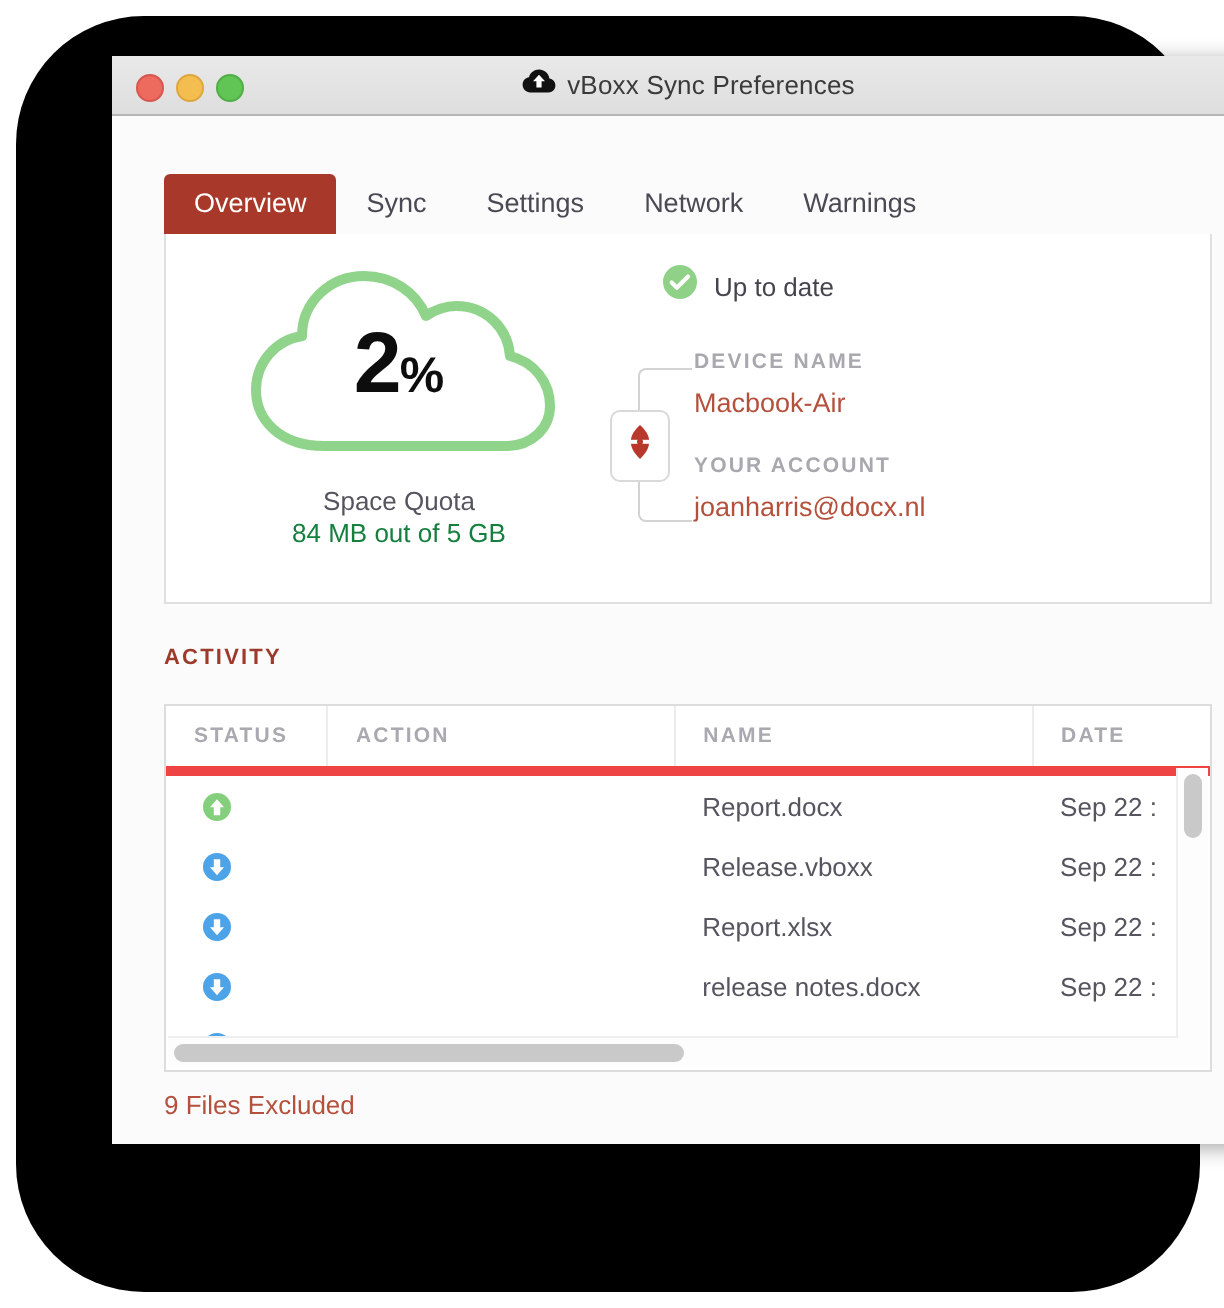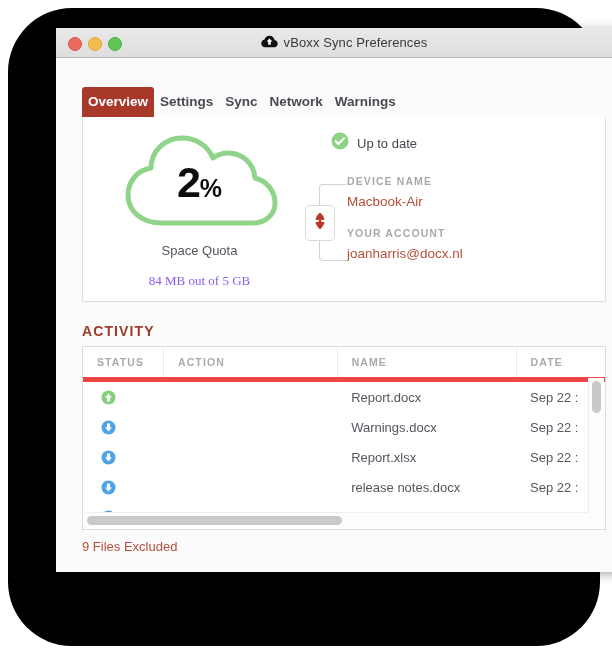--- a/index.html
+++ b/index.html
@@ -83,25 +83,24 @@
   
   #tabbar {
     display: flex;
     align-items: flex-end;
     height: 32px;
     margin-top: 27px;
   }
   .tab {
     font-size: 13.5px;
     color: #4a4a55;
-    padding: 7px 6px 8px;
+    padding: 7px 15px 8px;
     cursor: default;
     white-space: nowrap;
     border-radius: 3px 3px 0 0;
-    font-weight: bold;
   }
   .tab.active {
     background: #a8392a;
     color: #ffffff;
   }
 
   
   #overview-panel {
     height: 185px;
     background: #ffffff;
@@ -147,23 +146,22 @@
     color: #0d0d0d;
     line-height: 1;
   }
   #quota-label {
     font-size: 13px;
     color: #55555f;
     margin-top: 7px;
   }
   #quota-detail {
     font-size: 13px;
-    color: #8b5cf6;
-    margin-top: 15px;
-    font-family: Liberation Serif, serif;
+    color: #15803d;
+    margin-top: 1px;
   }
 
   
   #info-block {
     position: absolute;
     left: 222px;
     top: 16px;
     right: 12px;
   }
   #sync-status {
@@ -233,26 +231,26 @@
     color: #a8a8ae;
   }
   .field-value {
     font-size: 13.5px;
     color: #b4503c;
     margin-top: 7px;
   }
 
   
   #activity-title {
-    font-size: 14px;
+    font-size: 11px;
     font-weight: bold;
     letter-spacing: 1.1px;
     color: #9c3a2c;
     margin-top: 21px;
-    margin-bottom: 7px;
+    margin-bottom: 17px;
   }
 
   #table-frame {
     position: relative;
     height: 184px;
     border: 1px solid #dddddd;
     background: #ffffff;
     box-sizing: border-box;
     overflow: hidden;
   }
@@ -367,22 +365,22 @@
         </svg>
       </span>
       <span id="title-text">vBoxx Sync Preferences</span>
     </div>
   </div>
 
   <div id="win-body">
 
     <div id="tabbar">
       <div class="tab active">Overview</div>
+      <div class="tab">Sync</div>
       <div class="tab">Settings</div>
-      <div class="tab">Sync</div>
       <div class="tab">Network</div>
       <div class="tab">Warnings</div>
     </div>
 
     <div id="overview-panel">
 
       <div id="quota-block">
         <div id="cloud-wrap">
           <svg width="160" height="105" viewBox="0 0 160 105">
             <path d="M42 92 C20 92 8 79 8 64 C8 50 18 39 31 37 C31 20 45 7 62 7 C76 7 88 15 93 27 C97 24 103 22 108 22 C123 22 134 33 135 47 C147 50 155 60 155 72 C155 83 146 92 133 92 Z" fill="#ffffff" stroke="#8fd48a" stroke-width="5" stroke-linejoin="round"></path>
@@ -462,21 +460,21 @@
               <td class="col-date">Sep 22 :</td>
             </tr>
             <tr>
               <td class="col-status">
                 <span class="status-icon"><svg width="15" height="15" viewBox="0 0 15 15">
                     <circle cx="7.5" cy="7.5" r="7" fill="#4da3e8"></circle>
                     <path d="M7.5 11.6 L4 7.6 H5.9 V3.6 H9.1 V7.6 H11 Z" fill="#ffffff"></path>
                   </svg></span>
               </td>
               <td class="col-action"></td>
-              <td class="col-name">Warnings.docx</td>
+              <td class="col-name">Release.vboxx</td>
               <td class="col-date">Sep 22 :</td>
             </tr>
             <tr>
               <td class="col-status">
                 <span class="status-icon"><svg width="15" height="15" viewBox="0 0 15 15">
                     <circle cx="7.5" cy="7.5" r="7" fill="#4da3e8"></circle>
                     <path d="M7.5 11.6 L4 7.6 H5.9 V3.6 H9.1 V7.6 H11 Z" fill="#ffffff"></path>
                   </svg></span>
               </td>
               <td class="col-action"></td>

